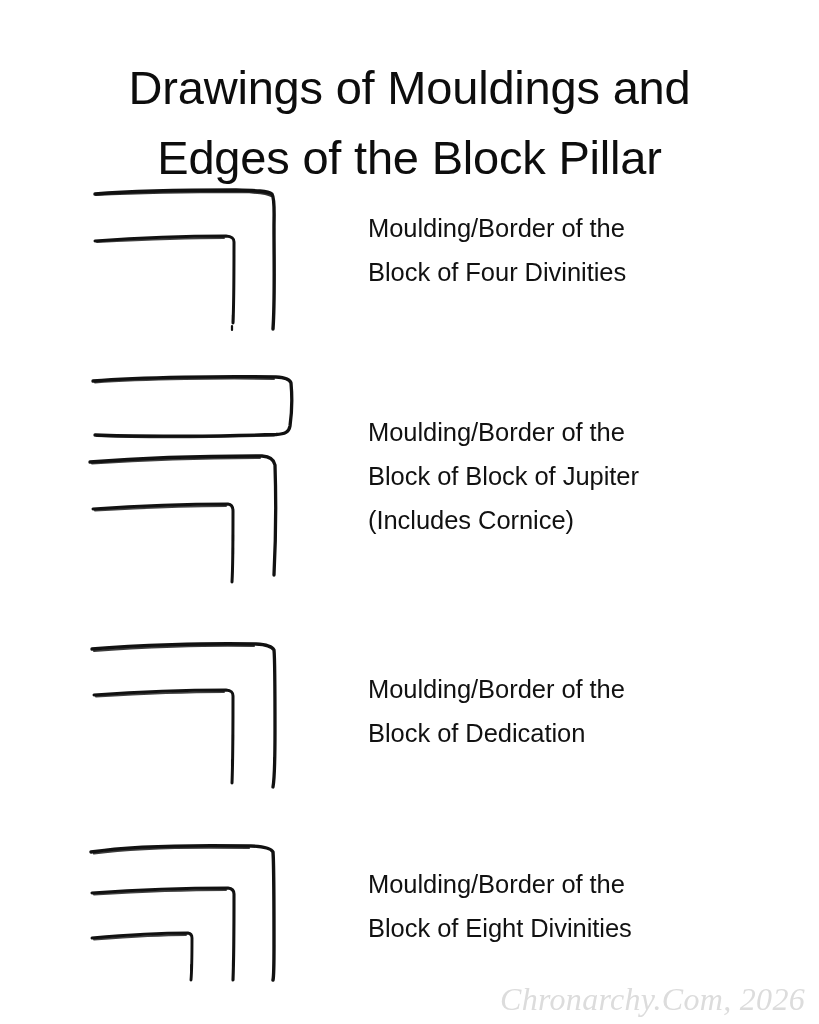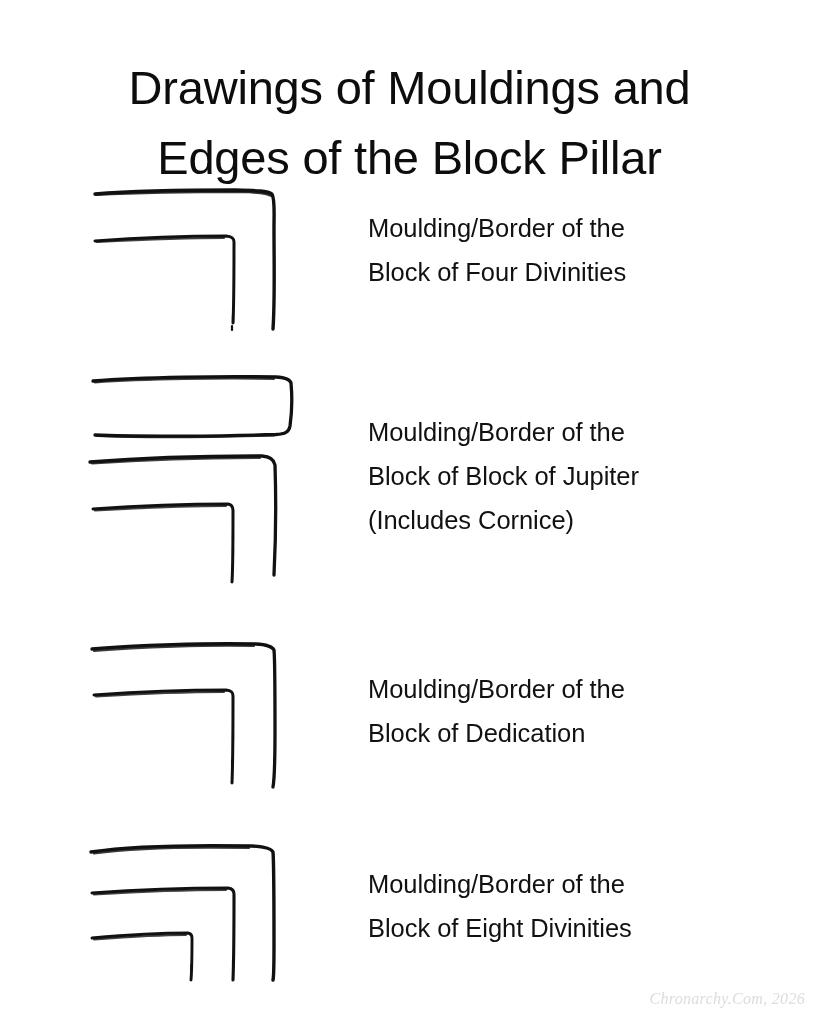--- a/index.html
+++ b/index.html
@@ -70,21 +70,21 @@
 
   .fig-svg { display: block; }
 
   
   #footer-credit {
     position: absolute;
     right: 14px;
     bottom: 10px;
     font-family: "Liberation Serif", "DejaVu Serif", serif;
     font-style: italic;
-    font-size: 16px;
+    font-size: 32px;
     line-height: 30px;
     color: #dcdcdc;
     letter-spacing: 0.3px;
     white-space: nowrap;
   }
 </style>
 </head>
 <body>
 
 <h1 id="page-title">Drawings of Mouldings and

